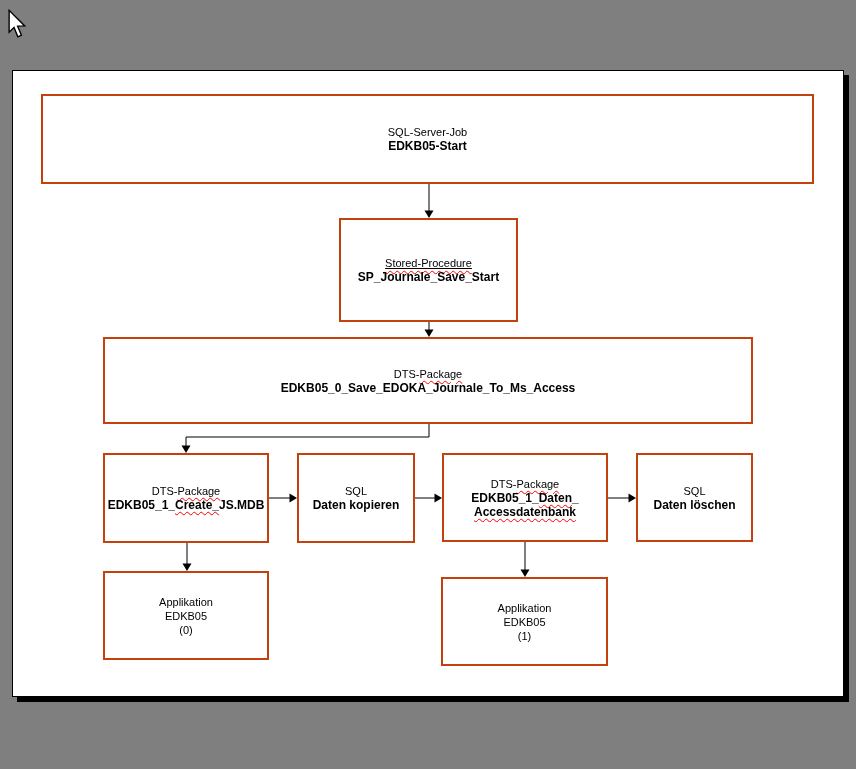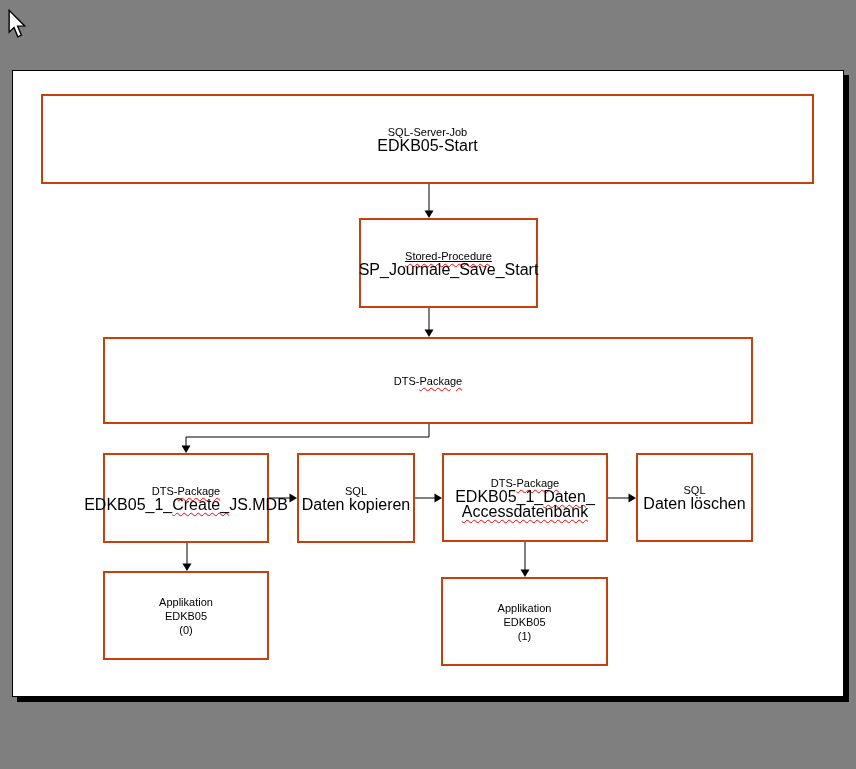--- a/index.html
+++ b/index.html
@@ -15,26 +15,26 @@
     background:#ffffff;border:1px solid #000000;
     box-shadow:5px 5px 0 #000000;
   }
   .connectors{position:absolute;left:0;top:0;width:830px;height:625px;pointer-events:none;}
   .fbox{
     position:absolute;box-sizing:border-box;border:2px solid #c2410c;background:#ffffff;
     display:flex;flex-direction:column;align-items:center;justify-content:center;
     text-align:center;color:#000000;font-size:11px;line-height:14px;
   }
   .bline{white-space:pre;}
-  .bd{font-weight:normal;font-size:16px;}
+  .bd{font-weight:bold;font-size:12px;}
   .ul{text-decoration:underline;text-decoration-color:#000;text-decoration-thickness:1px;text-underline-offset:1px;}
   .sq{text-decoration:underline;text-decoration-style:wavy;text-decoration-color:#ff0000;text-decoration-thickness:1px;text-underline-offset:2px;}
   .ul .sq{text-underline-offset:3px;}
   .box-a{left:28px;top:23px;width:773px;height:90px;}
-  .box-b{left:346px;top:147px;width:179px;height:90px;}
+  .box-b{left:326px;top:147px;width:179px;height:104px;}
   .box-c{left:90px;top:266px;width:650px;height:87px;}
   .box-d{left:90px;top:382px;width:166px;height:90px;}
   .box-e{left:284px;top:382px;width:118px;height:90px;}
   .box-f{left:429px;top:382px;width:166px;height:89px;}
   .box-g{left:623px;top:382px;width:117px;height:89px;}
   .box-h{left:90px;top:500px;width:166px;height:89px;}
   .box-i{left:428px;top:506px;width:167px;height:89px;}
 </style>
 </head>
 <body>
@@ -73,20 +73,21 @@
     <div class="fbox box-a">
         <div class="bline"><span>SQL-Server-Job</span></div>
         <div class="bline"><span class="bd">EDKB05-Start</span></div>
       </div>
     <div class="fbox box-b">
         <div class="bline"><span class="ul"><span class="sq">Stored-Procedure</span></span></div>
         <div class="bline"><span class="bd">SP_Journale_Save_Start</span></div>
       </div>
     <div class="fbox box-c">
         <div class="bline"><span>DTS-</span><span class="sq">Package</span></div>
+        <div class="bline"><span class="bd">EDKB05_0_Save_EDOKA_Journale_To_Ms_Access</span></div>
       </div>
     <div class="fbox box-d">
         <div class="bline"><span>DTS-</span><span class="sq">Package</span></div>
         <div class="bline"><span class="bd">EDKB05_1_</span><span class="bd sq">Create_</span><span class="bd">JS.MDB</span></div>
       </div>
     <div class="fbox box-e">
         <div class="bline"><span>SQL</span></div>
         <div class="bline"><span class="bd">Daten kopieren</span></div>
       </div>
     <div class="fbox box-f">

